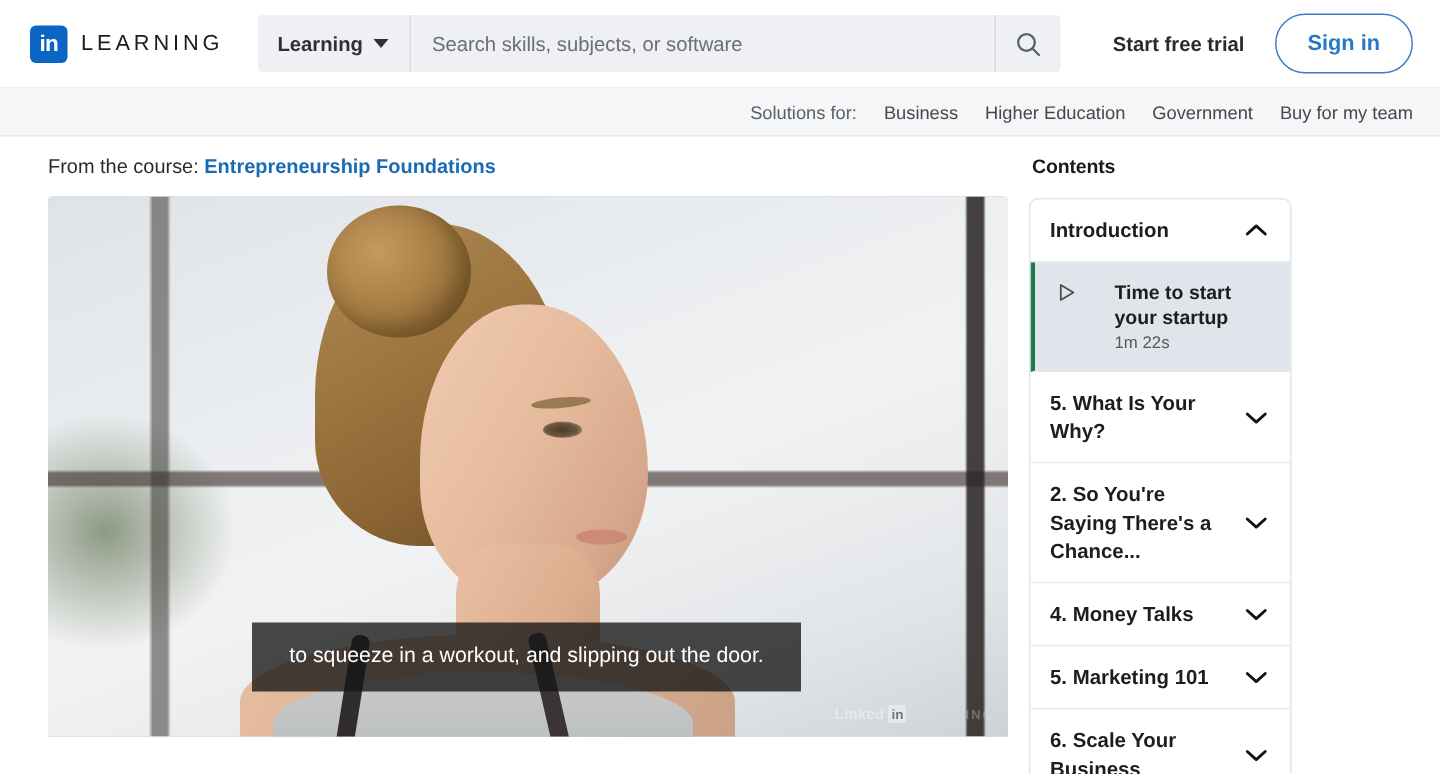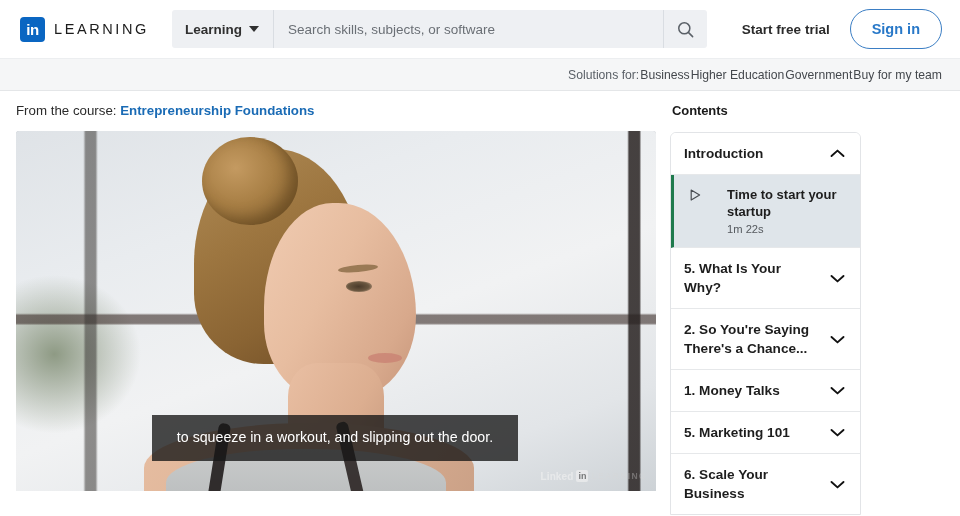--- a/index.html
+++ b/index.html
@@ -101,33 +101,33 @@
     white-space: nowrap;
   }
 
   
   .subnav {
     height: 33px; width: 960px;
     background: #f5f6f7;
     border-top: 1px solid #eceef0;
     border-bottom: 1px solid #e4e6e8;
     display: flex; align-items: center; justify-content: flex-end;
-    gap: 1px;
+    gap: 18px;
     padding-right: 18px;
     font-size: 12.2px;
   }
   .subnav .lbl { color: #5a6067; }
   .subnav a { color: #44484d; text-decoration: none; cursor: pointer; white-space: nowrap; }
 
   
   .page {
     display: flex;
     width: 877px;
     height: 425px;
-    padding-left: 16px;
+    padding-left: 32px;
   }
   .leftcol { width: 640px; flex: 0 0 640px; }
 
   .course-line {
     font-size: 13.3px;
     color: #2b2b2b;
     padding: 12px 0 11px 0;
     height: 40px;
     white-space: nowrap;
   }
@@ -411,21 +411,21 @@
             <path d="M1.5 2 L7.5 7.4 L13.5 2" fill="none" stroke="#111111" stroke-width="1.9" stroke-linecap="round" stroke-linejoin="round"></path>
           </svg>
         </div>
         <div class="toc-section">
           <span class="stitle">2. So You're Saying There's a Chance...</span>
           <svg class="chev" width="15" height="9" viewBox="0 0 15 9">
             <path d="M1.5 2 L7.5 7.4 L13.5 2" fill="none" stroke="#111111" stroke-width="1.9" stroke-linecap="round" stroke-linejoin="round"></path>
           </svg>
         </div>
         <div class="toc-section">
-          <span class="stitle">1. Money Talks</span>
+          <span class="stitle">4. Money Talks</span>
           <svg class="chev" width="15" height="9" viewBox="0 0 15 9">
             <path d="M1.5 2 L7.5 7.4 L13.5 2" fill="none" stroke="#111111" stroke-width="1.9" stroke-linecap="round" stroke-linejoin="round"></path>
           </svg>
         </div>
         <div class="toc-section">
           <span class="stitle">5. Marketing 101</span>
           <svg class="chev" width="15" height="9" viewBox="0 0 15 9">
             <path d="M1.5 2 L7.5 7.4 L13.5 2" fill="none" stroke="#111111" stroke-width="1.9" stroke-linecap="round" stroke-linejoin="round"></path>
           </svg>
         </div>

